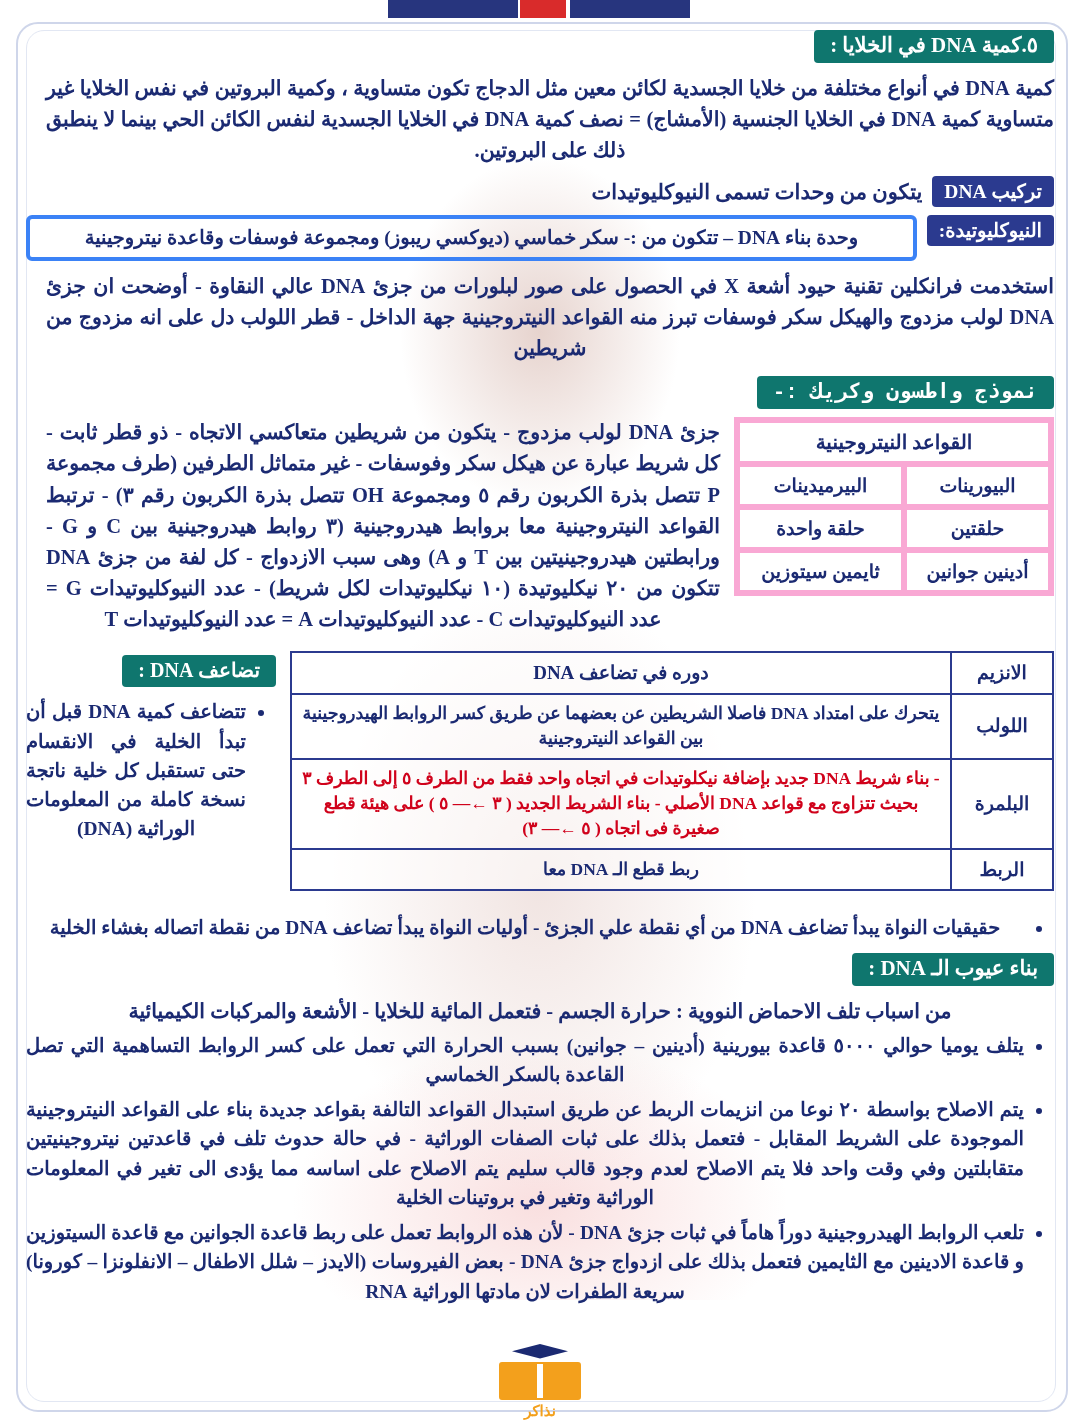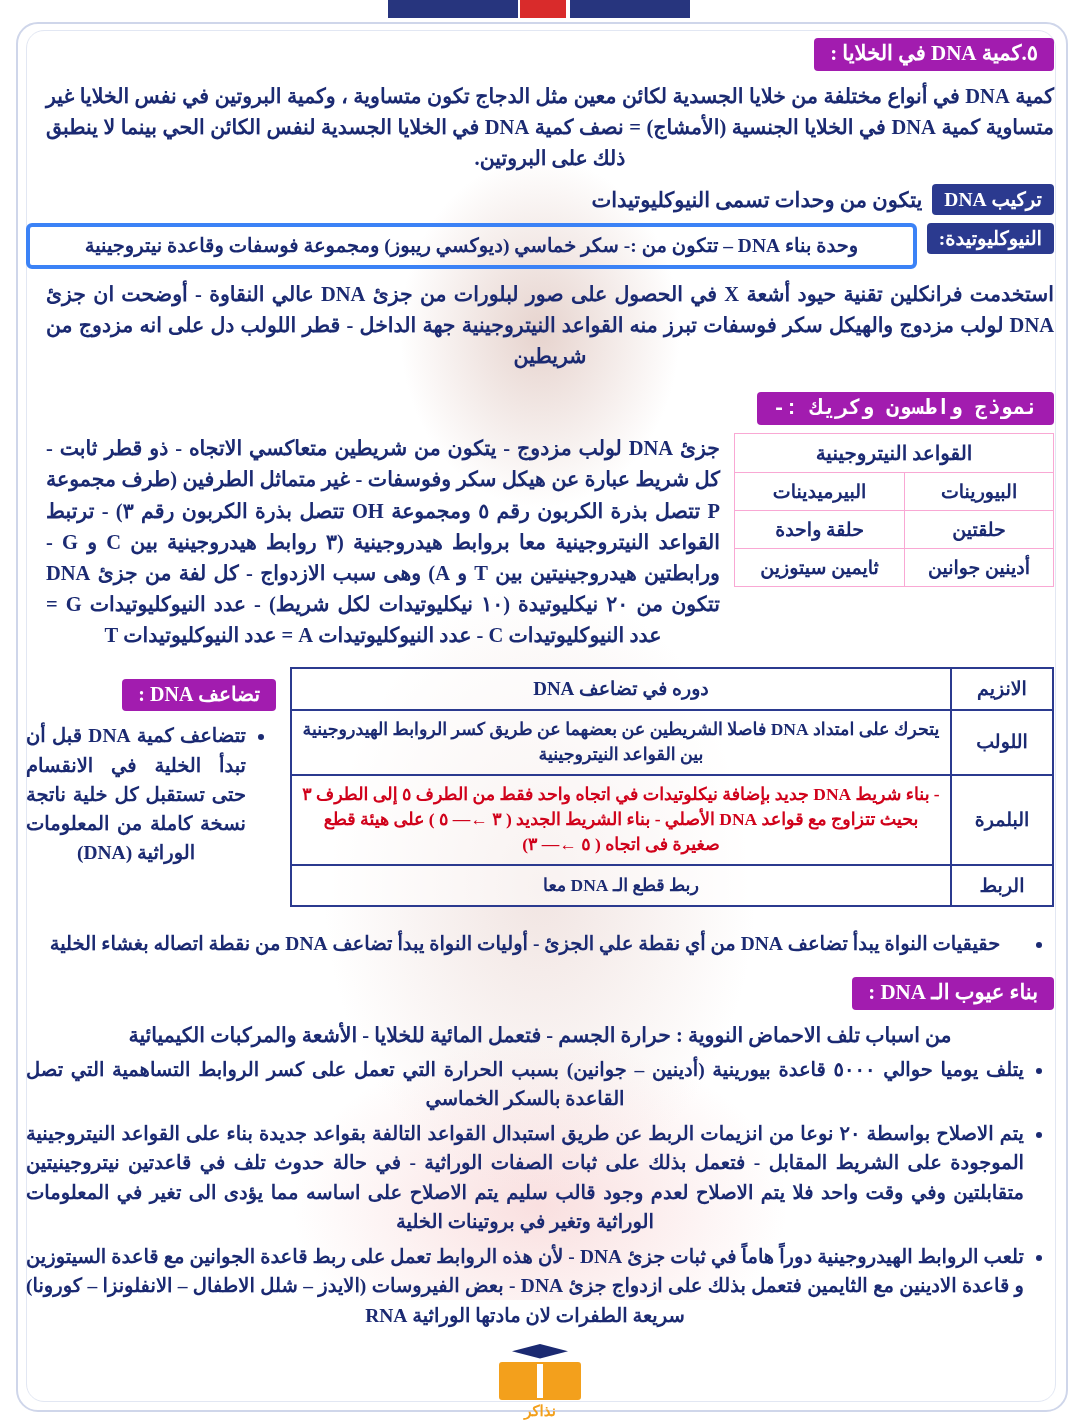--- a/index.html
+++ b/index.html
@@ -36,24 +36,24 @@
     position:absolute;left:16px;top:22px;width:1048px;height:1386px;
     border:2px solid #cfd6ea;border-radius:22px;z-index:1;
   }
   .frame2{
     position:absolute;left:26px;top:30px;width:1028px;height:1370px;
     border:1px solid #e2e7f3;border-radius:18px;z-index:1;
   }
 
   .hdrbar{
     display:inline-block;
-    background:#a21caf;color:#ffffff;
+    background:#0f766e;color:#ffffff;
     font-weight:bold;font-size:21px;
     padding:3px 16px 5px 16px;border-radius:4px;
-    margin:12px 0 6px 0;
+    margin:4px 0 6px 0;
   }
   .hdrbar.small{font-size:20px;}
 
   p.para{
     margin:4px 0 8px 0;
     font-size:20.5px;line-height:1.52;
     text-align:center;font-weight:bold;color:#1b2a72;
   }
   p.para.just{text-align:justify;text-align-last:center;margin-left:20px;}
 
@@ -72,21 +72,21 @@
   .cols{display:flex;gap:14px;align-items:flex-start;}
   .col-left{width:320px;flex:none;}
   .col-right{flex:1;}
 
   table.tbl{
     border-collapse:collapse;width:100%;
     font-size:19px;font-weight:bold;text-align:center;
     background:rgba(255,255,255,0.55);
   }
   table.tbl td,table.tbl th{
-    border:1px solid #f9a8d4;padding:7px 6px;color:#1b2a72;
+    border:6px solid #f9a8d4;padding:7px 6px;color:#1b2a72;
   }
   table.tbl th{font-size:20px;}
   td.redc{color:#d0021b;}
 
   table.enz{
     border-collapse:collapse;width:100%;
     font-size:17.5px;font-weight:bold;text-align:center;background:rgba(255,255,255,0.5);
   }
   table.enz td,table.enz th{border:2px solid #2b3a8f;padding:6px 7px;color:#1b2a72;line-height:1.45;}
   table.enz th{font-size:19px;}

